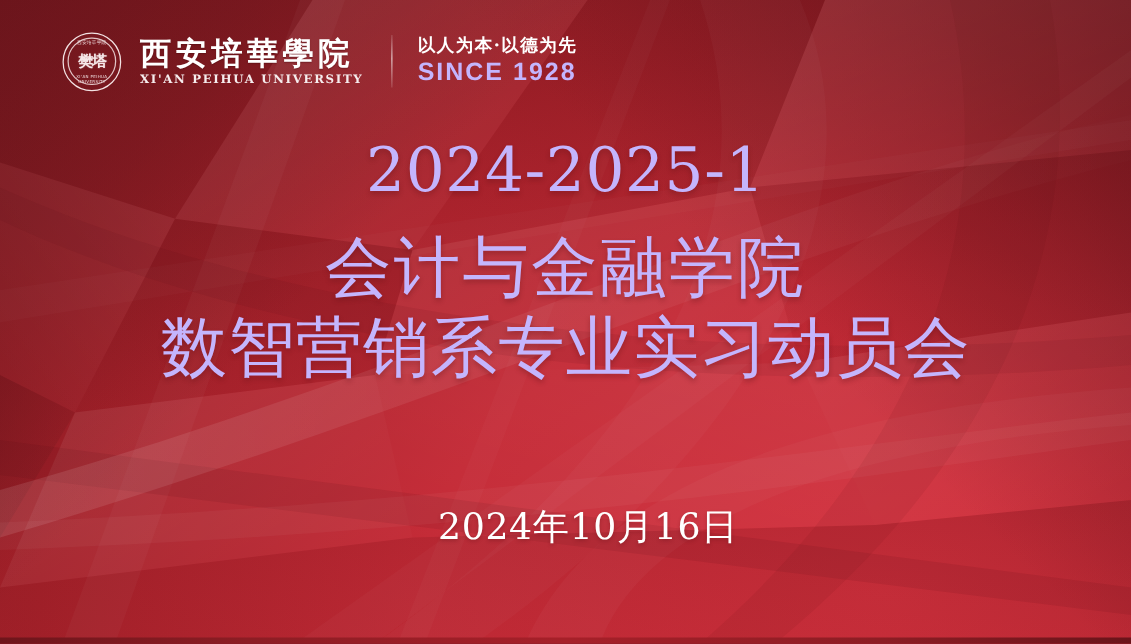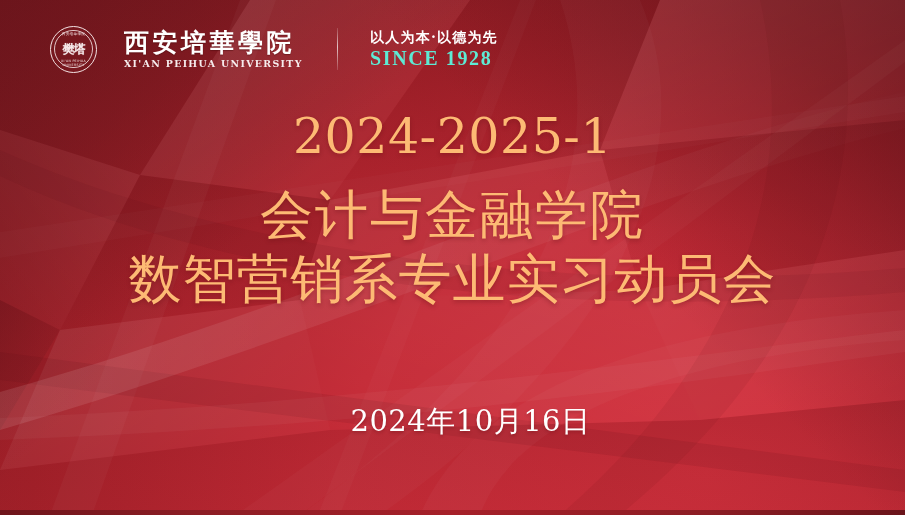--- a/index.html
+++ b/index.html
@@ -30,21 +30,21 @@
   #bg-facets { position:absolute; inset:0; }
   #bg-facets svg { display:block; width:905px; height:515px; }
   #bottom-bar {
     position:absolute; left:0; right:0; bottom:0; height:5px;
     background:linear-gradient(90deg,#6E151B 0%,#8C1D24 22%,#A62029 50%,#8C1D24 78%,#6A141A 100%);
   }
 
   
   #logo-bar {
     position:absolute; left:50px; top:22px;
-    display:flex; align-items:center; gap:16px;
+    display:flex; align-items:center; gap:4px;
     height:54px;
   }
   #seal {
     position:relative;
     width:47px; height:47px; flex:0 0 47px;
     border-radius:50%;
     border:1.6px solid #F3E2E3;
     background:rgba(125,26,33,0.35);
     display:flex; align-items:center; justify-content:center;
   }
@@ -104,32 +104,32 @@
     align-items:flex-start;
   }
   #motto-cn {
     font-family:"DejaVu Serif", serif;
     font-size:14px; line-height:1.1;
     color:#FFFFFF; font-weight:700;
     letter-spacing:1.2px; white-space:nowrap;
   }
   #motto-en {
     margin-top:2px;
-    font-family:Liberation Serif, serif;
+    font-family:Liberation Sans, sans-serif;
     font-size:20px; line-height:1;
-    color:#5eead4; font-weight:700;
+    color:#c4b5fd; font-weight:700;
     letter-spacing:1.6px; white-space:nowrap;
   }
 
   
   #title-block {
     position:absolute; left:0; right:0; top:112px;
     text-align:center;
   }
-  .t-line { color:#fdba74; white-space:nowrap; }
+  .t-line { color:#c4b5fd; white-space:nowrap; }
   #title-year {
     font-family:"DejaVu Serif", serif;
     font-size:49px; line-height:1.0;
     font-weight:400; letter-spacing:.5px;
     text-shadow:0 2px 4px rgba(90,14,20,.32);
   }
   #title-college {
     margin-top:25px;
     font-family:"DejaVu Sans", sans-serif;
     font-size:53px; line-height:1.08;

